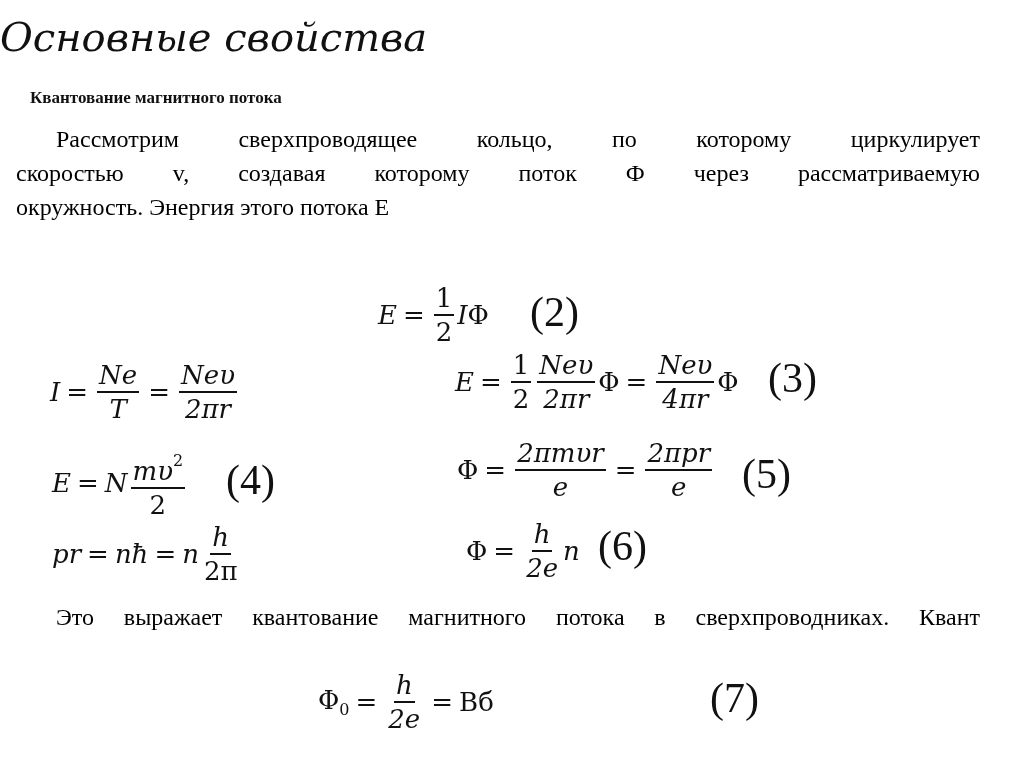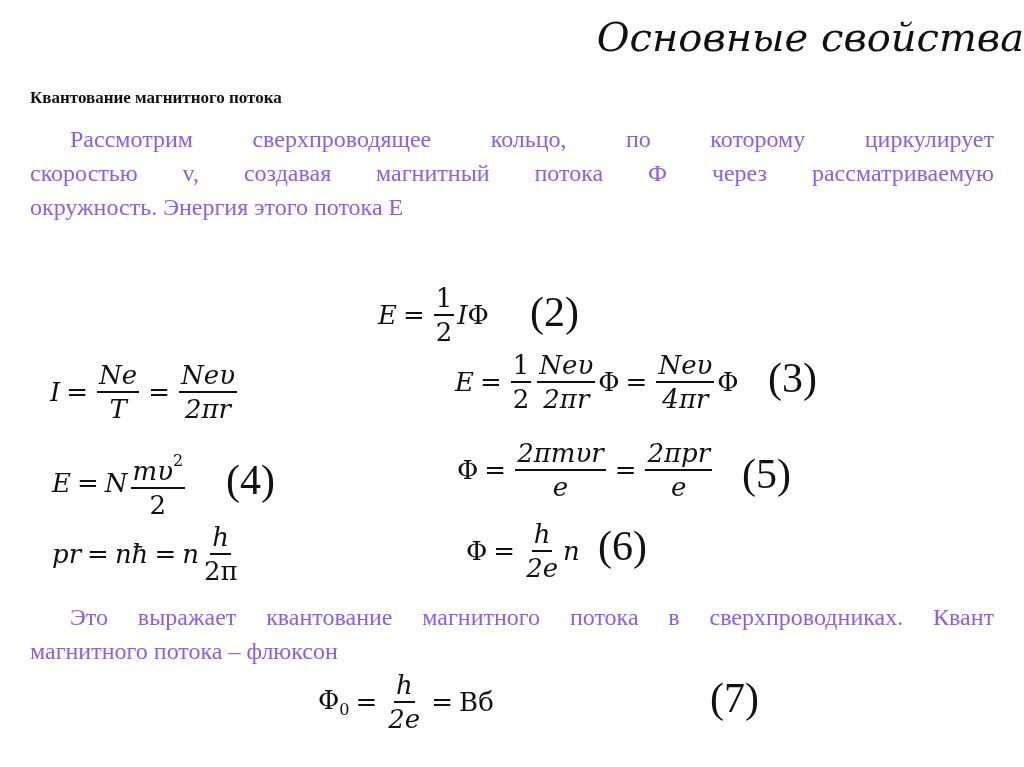--- a/index.html
+++ b/index.html
@@ -1,22 +1,22 @@
 <!DOCTYPE html>
 <html><head>
 <meta charset="utf-8">
 <style>
   html, body { margin:0; padding:0; background:#ffffff; }
   body { width:1024px; height:767px; position:relative; overflow:hidden; color:#111; }
-  .title { position:absolute; left:0; top:14px; width:1024px; text-align:right;
+  .title { position:absolute; left:0; top:14px; width:1024px; text-align:left;
     font-family:"DejaVu Serif", serif; font-style:italic; font-size:40px; color:#111; }
   .subtitle { position:absolute; left:30px; top:88px; font-family:"Liberation Serif", serif;
     font-weight:bold; font-size:17px; color:#111; }
-  .para { position:absolute; left:30px; width:964px; font-family:"Liberation Serif", serif;
-    font-size:24px; line-height:34px; text-align:justify; color:#8b5cf6; }
+  .para { position:absolute; left:16px; width:964px; font-family:"Liberation Serif", serif;
+    font-size:24px; line-height:34px; text-align:justify; color:#000000; }
   .para .line { display:block; text-align:justify; text-align-last:justify; height:34px; white-space:nowrap; }
   .para .line.last { text-align-last:left; }
   .p1 { top:122px; }
   .p2 { top:600px; }
   .indent { padding-left:40px; }
   .eq { position:absolute; font-family:"DejaVu Serif", serif; font-size:26px; color:#111;
     display:flex; align-items:center; white-space:nowrap; }
   .eq i { font-style:italic; }
   .frac { display:inline-flex; flex-direction:column; align-items:center; margin:0 3px; vertical-align:middle; }
   .frac .num { padding:0 2px 1px 2px; border-bottom:2px solid #111; line-height:30px; }
@@ -27,21 +27,21 @@
   sub { font-size:16px; vertical-align:-6px; }
 </style>
 </head>
 <body>
 
 <div class="title">Основные свойства</div>
 <div class="subtitle">Квантование магнитного потока</div>
 
 <div class="para p1">
   <div class="line indent" id="p1l0">Рассмотрим сверхпроводящее кольцо, по которому циркулирует</div>
-  <div class="line" id="p1l2">скоростью v, создавая магнитный потока Ф через рассматриваемую</div>
+  <div class="line" id="p1l2">скоростью v, создавая которому поток Ф через рассматриваемую</div>
   <div class="line last" id="p1l3">окружность. Энергия этого потока Е</div>
 </div>
 
 <div class="eq" style="left:378px; top:283px;">
   <i>E</i>
   <span class="op">=</span>
   <span class="frac">
     <span class="num">1</span>
     <span class="den">2</span>
   </span>
@@ -129,21 +129,20 @@
   <span class="frac">
     <i class="num">h</i>
     <i class="den">2e</i>
   </span>
   <i>n</i>
 </div>
 <div class="eqnum" style="left:598px; top:522px;">(6)</div>
 
 <div class="para p2">
   <div class="line indent" id="p2l0">Это выражает квантование магнитного потока в сверхпроводниках. Квант</div>
-  <div class="line last" id="p2l1">магнитного потока – флюксон</div>
 </div>
 
 <div class="eq" style="left:318px; top:670px;">
   <span><span>Φ</span><sub>0</sub></span>
   <span class="op">=</span>
   <span class="frac">
     <i class="num">h</i>
     <i class="den">2e</i>
   </span>
   <span class="op">=</span>

